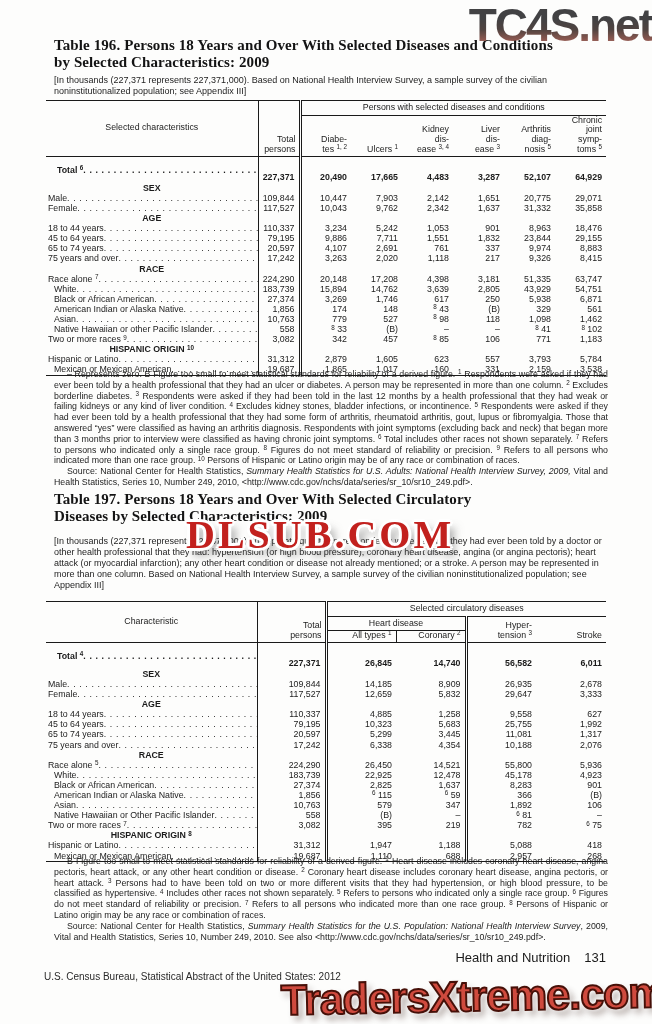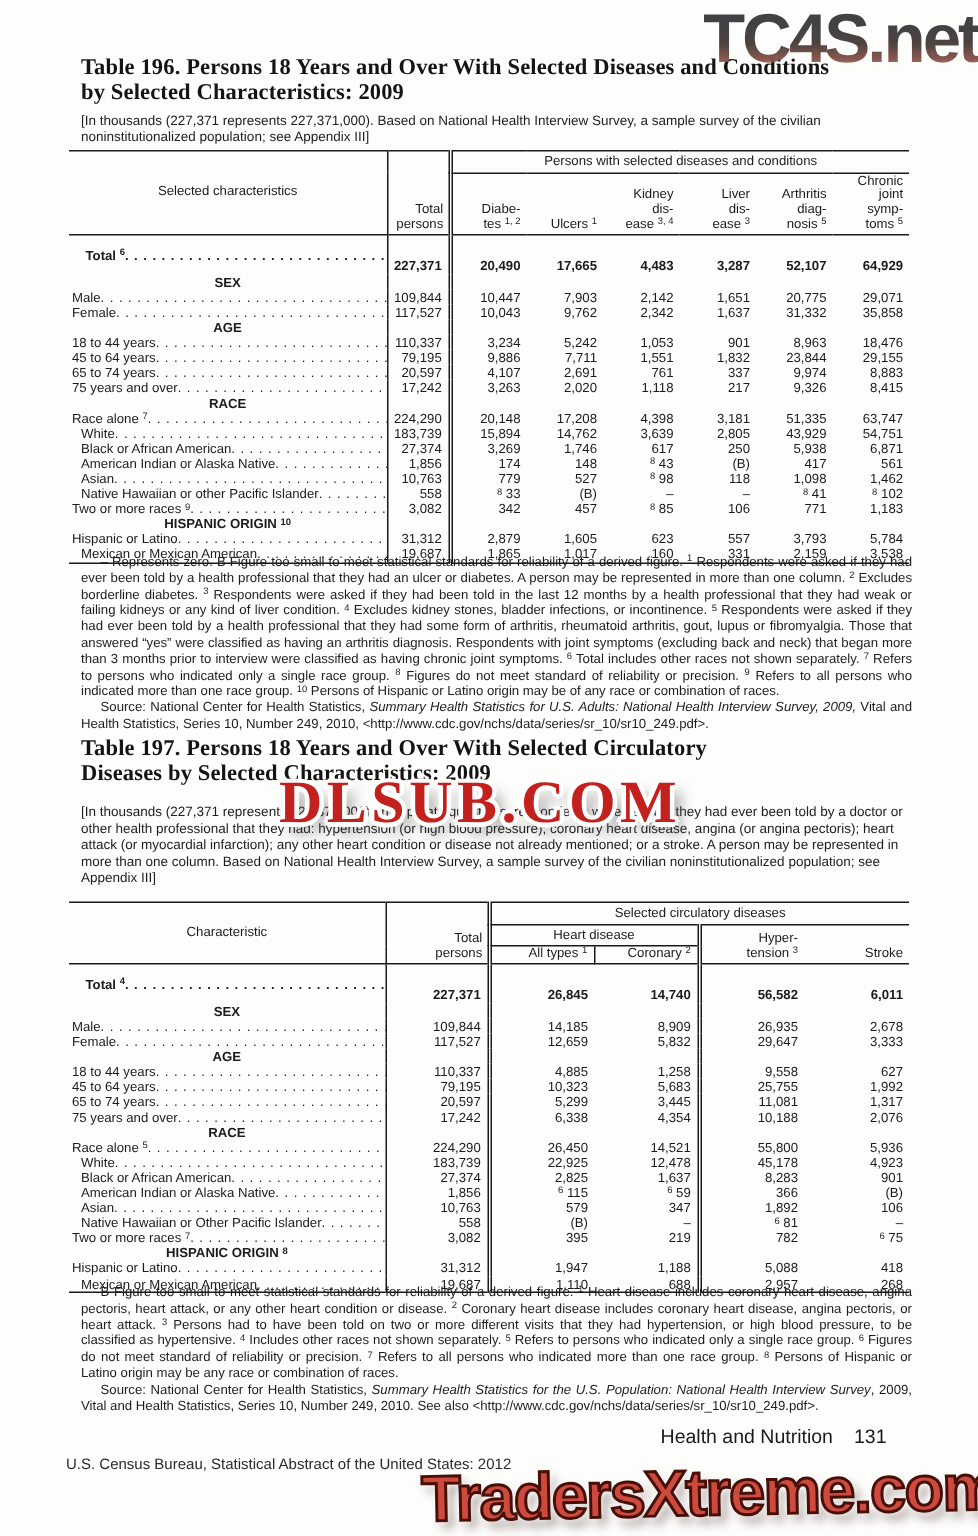--- a/index.html
+++ b/index.html
@@ -59,21 +59,21 @@
   .dots::before { content:" . . . . . . . . . . . . . . . . . . . . . . . . . . . . . . . . . . . . . . . . . . . . . . . . . . . . . . ."; letter-spacing:.6px; }
   tr.row-total td { font-weight:bold; padding-top:15px; padding-bottom:1px; }
   td.seccell { text-align:center !important;font-weight:bold; }
   .stat sup, .fn sup { font-size:6.3px; line-height:0; vertical-align:baseline; position:relative; top:-2.6px; }
   
   .fn { position:absolute; left:54px; width:554px; font-size:8.8px; line-height:10.8px; color:#1d1d1d; }
   #t196-fn { top:369px; }
   #t197-fn { top:856px; }
   .fn p { margin:0; text-indent:13px; text-align:justify; }
   
-  .footer-section { position:absolute; top:950px; right:61px; font-size:13px; color:#1a1a1a; }
+  .footer-section { position:absolute; top:950px; right:46px; font-size:13px; color:#1a1a1a; }
   .footer-section .pgnum { margin-left:14px; }
   .footer-census { position:absolute; top:971px; left:44px; font-size:10px; color:#2a2a2a; }
   
   .wm-top {
     position:absolute; top:-2px; right:0px; z-index:5;
     font-family:"Liberation Sans", sans-serif; font-weight:bold;
     font-size:46px; letter-spacing:-2px; color:#453936; opacity:.95;
   }
   @supports ((-webkit-background-clip:text) or (background-clip:text)) {
     .wm-top {
@@ -322,21 +322,21 @@
             <span class="lblwrap">
               <span class="lbl">American Indian or Alaska Native</span>
               <span class="dots"></span>
             </span>
           </td>
           <td>1,856</td>
           <td>174</td>
           <td>148</td>
           <td><sup>8</sup> 43</td>
           <td>(B)</td>
-          <td>417</td>
+          <td>329</td>
           <td>561</td>
         </tr>
         <tr class="row-data ind">
           <td class="stubcell">
             <span class="lblwrap">
               <span class="lbl">Asian</span>
               <span class="dots"></span>
             </span>
           </td>
           <td>10,763</td>

